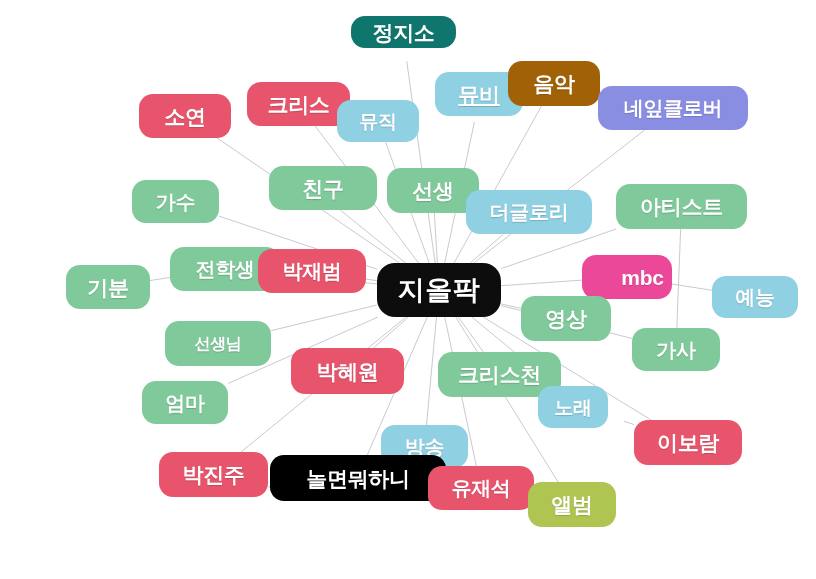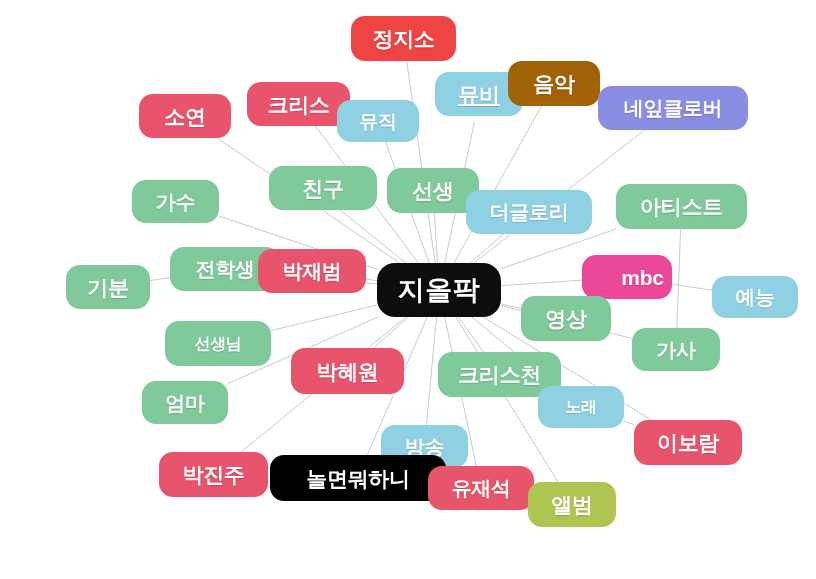--- a/index.html
+++ b/index.html
@@ -80,21 +80,21 @@
       <line x1="444.72727272727275" y1="317" x2="476.3333333333333" y2="466" stroke="#c9c9d1" stroke-width="1"></line>
       <line x1="455.7412587412587" y1="317" x2="558.048951048951" y2="482" stroke="#c9c9d1" stroke-width="1"></line>
       <line x1="170" y1="277.46153846153845" x2="150" y2="280.53846153846155" stroke="#c9c9d1" stroke-width="1"></line>
       <line x1="672" y1="284.03125" x2="712" y2="290.28125" stroke="#c9c9d1" stroke-width="1"></line>
       <line x1="680.6346153846154" y1="229" x2="676.8269230769231" y2="328" stroke="#c9c9d1" stroke-width="1"></line>
       <line x1="598" y1="92.55882352941177" x2="600" y2="92.97058823529412" stroke="#c9c9d1" stroke-width="1"></line>
       <line x1="270" y1="487.07924528301885" x2="268" y2="486.63396226415097" stroke="#c9c9d1" stroke-width="1"></line>
       <line x1="624" y1="421.26635514018693" x2="634" y2="424.5841121495327" stroke="#c9c9d1" stroke-width="1"></line>
     </svg>
   <div id="node-layer">
-      <div class="node" style="left: 351px; top: 16px; width: 105px; height: 45px; background: #ef4444; font-size: 21px;">
+      <div class="node" style="left: 351px; top: 16px; width: 105px; height: 32px; background: #0f766e; font-size: 21px;">
         <span>정지소</span>
       </div>
       <div class="node" style="left: 247px; top: 82px; width: 103px; height: 44px; background: rgb(232, 84, 107); font-size: 21px;">
         <span>크리스</span>
       </div>
       <div class="node" style="left: 139px; top: 94px; width: 92px; height: 44px; background: rgb(232, 84, 107); font-size: 21px;">
         <span>소연</span>
       </div>
       <div class="node" style="left: 337px; top: 100px; width: 82px; height: 42px; background: rgb(143, 208, 226); font-size: 19px;">
         <span>뮤직</span>
@@ -149,21 +149,21 @@
       </div>
       <div class="node" style="left: 142px; top: 381px; width: 86px; height: 43px; background: rgb(127, 201, 155); font-size: 20px;">
         <span>엄마</span>
       </div>
       <div class="node" style="left: 291px; top: 348px; width: 113px; height: 46px; background: rgb(232, 84, 107); font-size: 21px;">
         <span>박혜원</span>
       </div>
       <div class="node" style="left: 438px; top: 352px; width: 123px; height: 45px; background: rgb(127, 201, 155); font-size: 21px;">
         <span>크리스천</span>
       </div>
-      <div class="node" style="left: 538px; top: 386px; width: 86px; height: 42px; background: rgb(143, 208, 226); font-size: 16px;">
+      <div class="node" style="left: 538px; top: 386px; width: 70px; height: 42px; background: rgb(143, 208, 226); font-size: 19px;">
         <span>노래</span>
       </div>
       <div class="node" style="left: 634px; top: 420px; width: 108px; height: 45px; background: rgb(232, 84, 107); font-size: 21px;">
         <span>이보람</span>
       </div>
       <div class="node" style="left: 381px; top: 425px; width: 87px; height: 43px; background: rgb(143, 208, 226); font-size: 20px;">
         <span>방송</span>
       </div>
       <div class="node" style="left: 159px; top: 452px; width: 109px; height: 45px; background: rgb(232, 84, 107); font-size: 21px;">
         <span>박진주</span>

